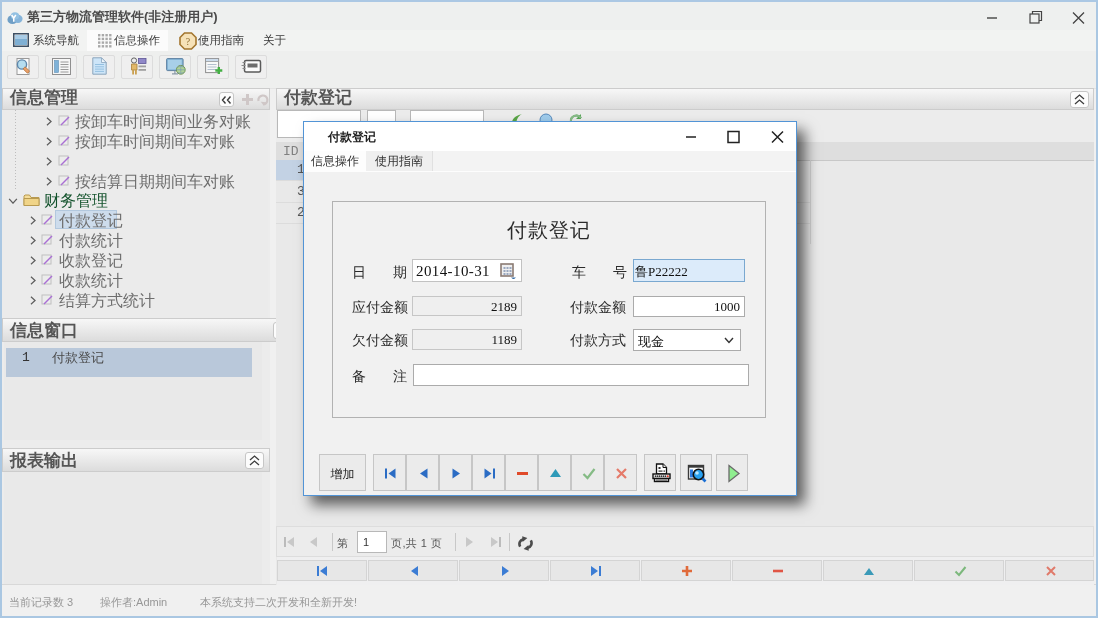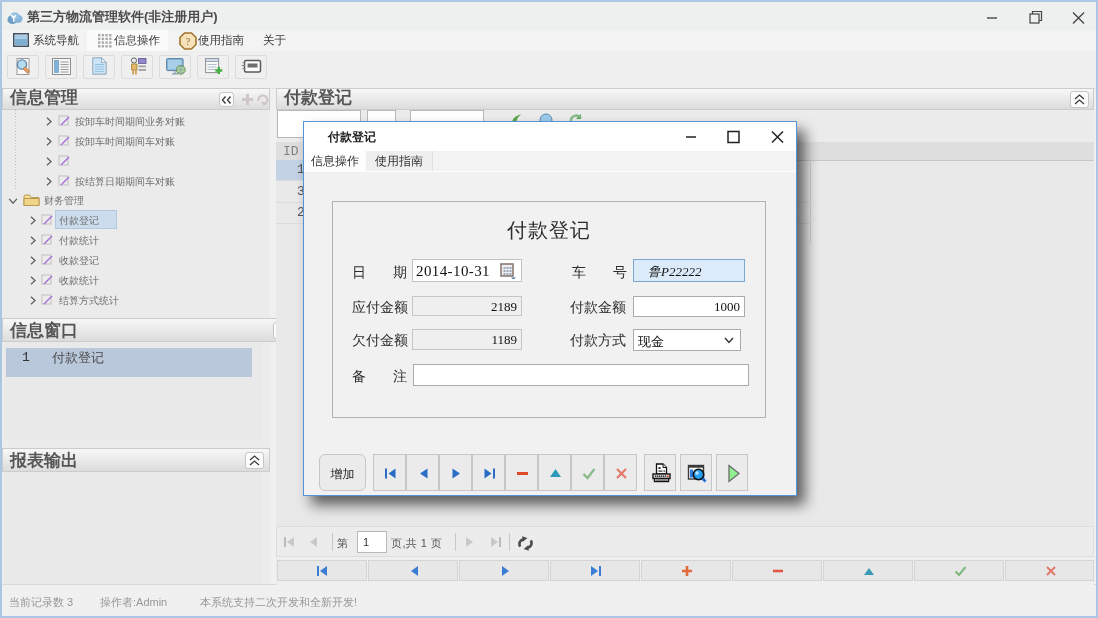--- a/index.html
+++ b/index.html
@@ -19,21 +19,21 @@
 #toolbar{position:absolute;left:2px;top:51px;right:2px;height:37px;background:#eeefee;border-bottom:1px solid #e4e4e4;}
 .tbtn{position:absolute;top:4px;width:32px;height:24px;background:#efefef;border:1px solid #dcdcdc;border-radius:2px;box-sizing:border-box;}
 
 .phead{position:absolute;background:linear-gradient(#f7f7f7,#dcdcdc);border:1px solid #cccccc;box-sizing:border-box;}
 .phead .ptitle{position:absolute;left:7px;top:50%;transform:translateY(-50%);font-size:17px;font-weight:bold;color:#555;}
 .mt2 .ptitle{margin-top:-2px;}
 .cbtn{position:absolute;width:19px;height:17px;background:#fcfcfc;border:1px solid #c6c6c6;border-radius:3px;box-sizing:border-box;}
 
 #leftcol{position:absolute;left:2px;top:88px;width:268px;bottom:33px;background:#ececec;}
 #treearea{position:absolute;left:2px;top:110px;width:266px;height:208px;background:#ebebeb;}
-.titem{position:absolute;height:20px;line-height:20px;font-size:10px;color:#6e6e6e;white-space:nowrap;}
+.titem{position:absolute;height:20px;line-height:20px;font-size:16px;color:#6e6e6e;white-space:nowrap;}
 #infwin-list{position:absolute;left:4px;top:342px;width:258px;height:98px;background:#e9e9e9;}
 #selrow{position:absolute;left:2px;top:6px;width:246px;height:29px;background:#b9c8da;}
 
 #rightcol{position:absolute;left:276px;top:88px;width:818px;bottom:33px;background:#e9e9e9;}
 
 #statusbar{position:absolute;left:2px;bottom:2px;right:2px;height:31px;background:#f0f0f0;border-top:1px solid #d8d8d8;}
 #statusbar span{position:absolute;top:10px;font-size:11px;color:#979797;}
 
 #dialog{position:absolute;left:303px;top:121px;width:494px;height:375px;background:#f1f1f1;
  border:1px solid #5294d6;box-sizing:border-box;box-shadow:8px 9px 13px rgba(0,0,0,0.6);}
@@ -199,21 +199,21 @@
       <path d="M2.5 8 A4.5 4.5 0 1 1 7 11.5" stroke="#cfc7c7" stroke-width="2.2" fill="none"></path>
       <path d="M7 8 L7 12 L11 12" fill="#cfc7c7" stroke="none" transform="rotate(-40 7 11.5)"></path>
     </svg>
 </div>
 <div id="treearea">
   <div style="position:absolute;left:13px;top:0;width:1px;height:80px;background:repeating-linear-gradient(#bdbdbd 0 1px,transparent 1px 3px);"></div>
   
   <div class="titem" style="left:73px;top:2px">按卸车时间期间业务对账</div>
   <div class="titem" style="left:73px;top:22px">按卸车时间期间车对账</div>
   <div class="titem" style="left:73px;top:62px">按结算日期期间车对账</div>
-  <div class="titem" style="left:42px;top:81px;color:#737373;">财务管理</div>
+  <div class="titem" style="left:42px;top:81px;color:#14532d;">财务管理</div>
   <div style="position:absolute;left:53px;top:100px;width:62px;height:19px;background:#cddcec;border:1px solid #b2c8de;box-sizing:border-box;"></div>
   <div class="titem" style="left:57px;top:101px">付款登记</div>
   <div class="titem" style="left:57px;top:121px">付款统计</div>
   <div class="titem" style="left:57px;top:141px">收款登记</div>
   <div class="titem" style="left:57px;top:161px">收款统计</div>
   <div class="titem" style="left:57px;top:181px">结算方式统计</div>
   
   <svg class="abs" style="left:44px;top:7px" width="6" height="9" viewBox="0 0 7 11">
       <path d="M1 1 L6 5.5 L1 10" stroke="#5d5d5d" stroke-width="1.5" fill="none"></path>
     </svg>
@@ -472,40 +472,40 @@
           <rect x="3.5" y="10" width="2" height="2"></rect>
           <rect x="6.5" y="10" width="2" height="2"></rect>
           <rect x="9.5" y="10" width="2" height="2"></rect>
         </g>
         <path d="M11 14.5 L16 14.5 L13.5 16.5 Z" fill="#3a6ea5"></path>
       </svg>
   </div>
   <span class="flabel" style="left:268px;top:142px">车</span>
     <span class="flabel" style="left:309px;top:142px">号</span>
   <div class="finput" style="left:329px;top:137px;width:112px;height:23px;background:#dcebfa;border-color:#7aa8d0;">
-    <span style="position:absolute;left:14px;top:3px;font-family:'Liberation Sans',sans-serif;font-size:13px;font-style:italic;">鲁<span style="font-family:'Liberation Serif',serif;font-size:13px;">P22222</span></span>
+    <span style="position:absolute;left:1px;top:3px;font-family:'Liberation Sans',sans-serif;font-size:13px;">鲁<span style="font-family:'Liberation Serif',serif;font-size:13px;">P22222</span></span>
   </div>
   <span class="flabel" style="left:48px;top:177px">应付金额</span>
   <div class="finput fro num" style="left:108px;top:174px;width:110px;height:20px;">2189</div>
   <span class="flabel" style="left:266px;top:177px">付款金额</span>
   <div class="finput num" style="left:329px;top:174px;width:112px;height:21px;">1000</div>
   <span class="flabel" style="left:48px;top:210px">欠付金额</span>
   <div class="finput fro num" style="left:108px;top:207px;width:110px;height:21px;">1189</div>
   <span class="flabel" style="left:266px;top:210px">付款方式</span>
   <div class="finput" style="left:329px;top:207px;width:108px;height:22px;">
     <span style="position:absolute;left:4px;top:3px;font-family:'Liberation Sans',sans-serif;font-size:13px;">现金</span>
     <svg class="abs" style="right:6px;top:7px" width="10" height="7" viewBox="0 0 10 7">
         <path d="M1 1 L5 5.5 L9 1" stroke="#333" stroke-width="1.4" fill="none"></path>
       </svg>
   </div>
   <span class="flabel" style="left:48px;top:246px">备</span>
     <span class="flabel" style="left:89px;top:246px">注</span>
   <div class="finput" style="left:109px;top:242px;width:336px;height:22px;"></div>
 
-  <div class="dbtn" style="left:15px;width:47px;border-radius:6px;">
+  <div class="dbtn" style="left:15px;width:47px;">
       <span style="position:absolute;left:0;right:0;top:11px;text-align:center;font-size:12px;color:#222;">增加</span>
     </div>
   <div class="dbtn" style="left:69px;width:33px;">
       <svg class="abs" style="left:10px;top:12px" width="13" height="13" viewBox="0 0 13 13">
         <path d="M2 1.5 V11.5" stroke="#2b6cc4" stroke-width="2"></path>
         <path d="M11.5 1.5 L4.5 6.5 L11.5 11.5 Z" fill="#2b6cc4"></path>
       </svg>
     </div>
   <div class="dbtn" style="left:102px;width:33px;">
       <svg class="abs" style="left:11px;top:12px" width="11" height="13" viewBox="0 0 11 13">

